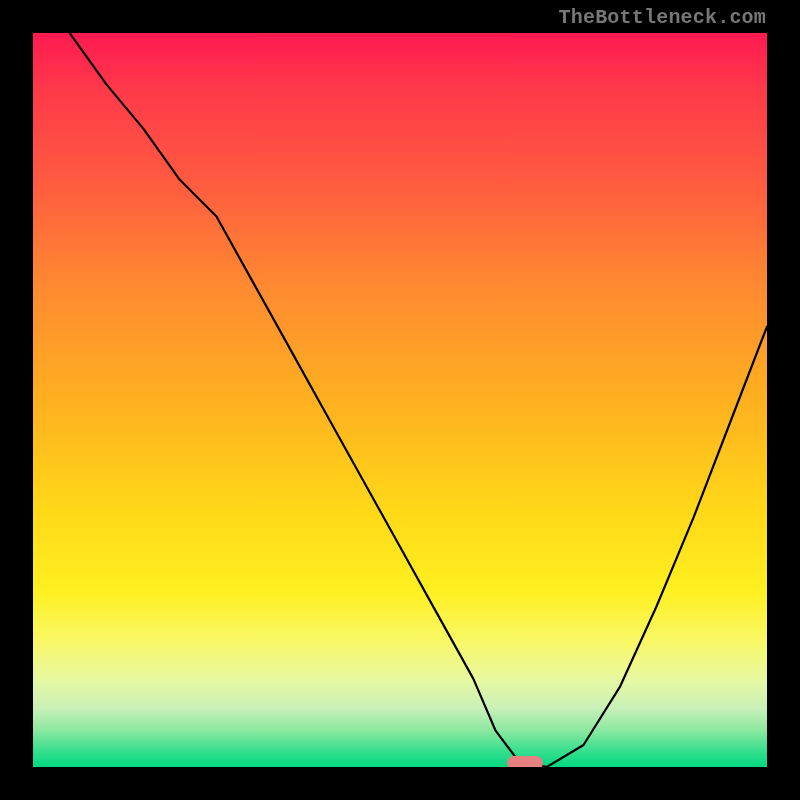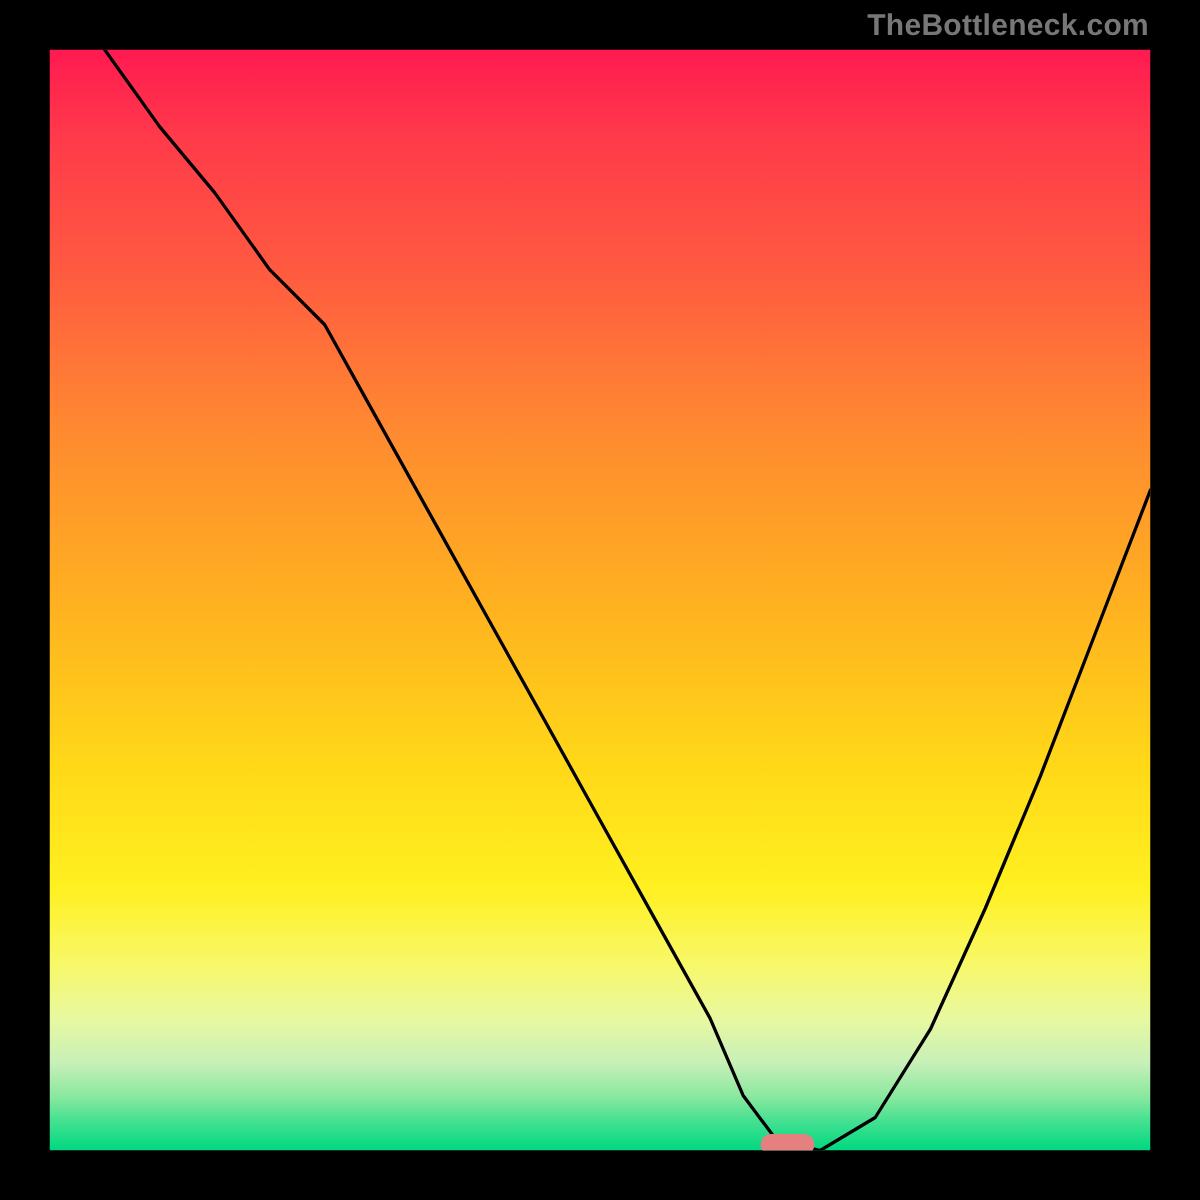--- a/index.html
+++ b/index.html
@@ -45,21 +45,21 @@
       #c8f0b8 92%,
       #8ce8a0 95%,
       #40e090 97.5%,
       #00d880 100%
     );
   }
   .watermark {
     position: absolute;
     top: 6px;
     right: 34px;
-    font-family: Liberation Sans, sans-serif;
+    font-family: Liberation Mono, monospace;
     font-size: 20px;
     font-weight: bold;
     color: #777;
     letter-spacing: 0.2px;
   }
   svg.curve {
     position: absolute;
     left: 0;
     top: 0;
     width: 734px;

